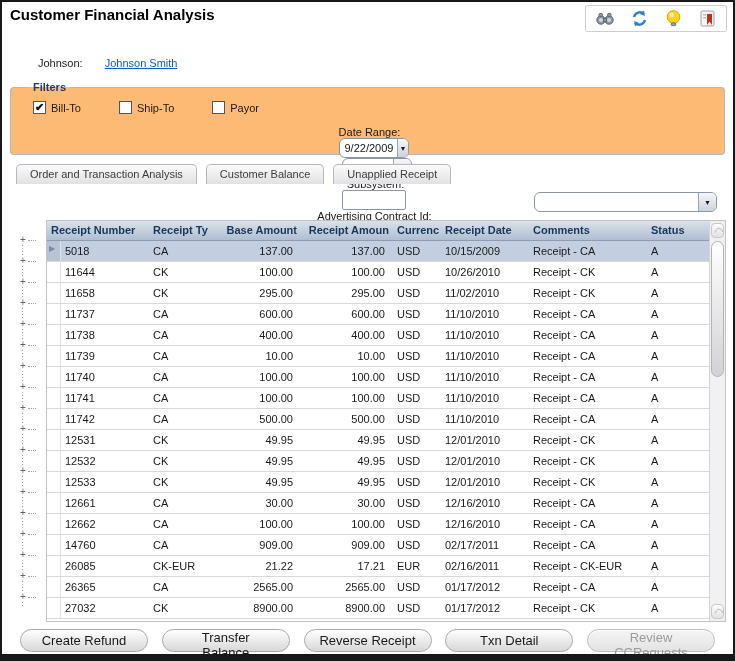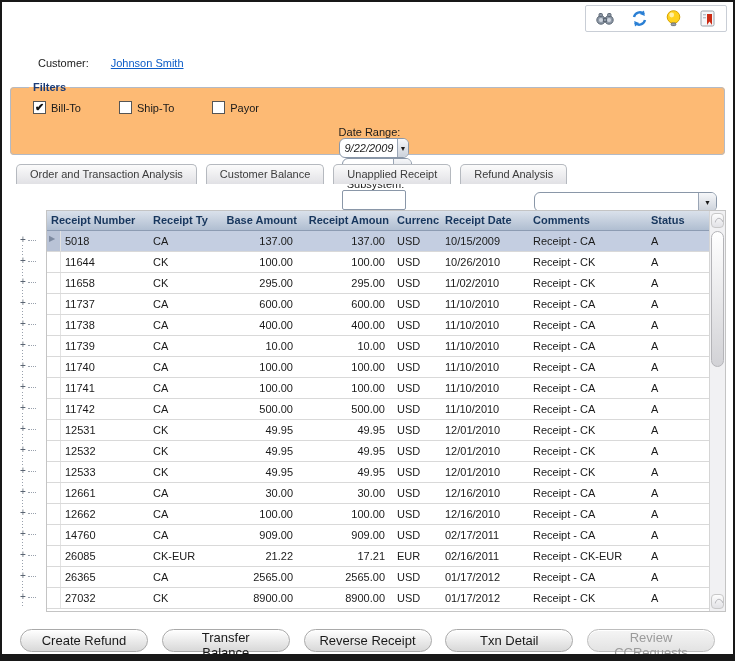--- a/index.html
+++ b/index.html
@@ -23,21 +23,21 @@
     border:1px solid #b3bac6; border-radius:4px; background:#fdba74; padding:0 10px; }
   .filters legend{ margin-left:8px; padding:0 4px; font-weight:bold; color:#1a3c78; }
   .cb-row{ display:flex; align-items:center; margin-top:8px; margin-left:12px; }
   .cb-item{ display:flex; align-items:center; margin-right:38px; cursor:pointer; }
   .cb-box{ width:13px; height:13px; border:1px solid #555; background:#fff; margin-right:5px;
     display:flex; align-items:center; justify-content:center; font-size:11px; font-weight:bold; color:#111;
     line-height:11px; }
   .cb-box span{ visibility:hidden; }
   .cb-item.checked .cb-box span{ visibility:visible; }
   .ctrl-row{ display:flex; align-items:center; margin-top:12px; margin-left:12px;flex-direction:column; }
-  .combo{ height:20px; border:1px solid #8a97a8; border-radius:6px; background:#fff; display:flex; overflow:hidden;font-style:italic; }
+  .combo{ height:20px; border:1px solid #8a97a8; border-radius:6px; background:#fff; display:flex; overflow:hidden; }
   .combo .val{ flex:1; padding:3px 4px 0 5px; }
   .combo .btn{ width:18px; background:linear-gradient(#f6f7f9,#ccd2db); border-left:1px solid #9aa5b5;
     display:flex; align-items:center; justify-content:center; font-size:7px; color:#1a1a1a; cursor:pointer;
     border-radius:0 2px 2px 0; }
   .tinput{ height:20px; border:1px solid #8a97a8; border-radius:2px; background:#fff; padding:0 4px;
     font-family:inherit; font-size:11px; }
   .pill-btn{ height:22px; padding:0 14px; border:1px solid #a9a9a9; border-radius:12px;
     background:linear-gradient(#ffffff,#d8d8d8); box-shadow:inset 0 1px 0 #fff;
     font-family:inherit; font-size:13px; color:#1a1a1a; cursor:pointer; }
   .pill-btn.disabled{ color:#9b9b9b; border-color:#bdbdbd; background:linear-gradient(#f5f5f5,#e3e3e3); cursor:default; }
@@ -55,21 +55,21 @@
 
   
   .tree-col{ position:absolute; left:17px; top:236px; width:26px; }
   .tree-col::before{ content:''; position:absolute; left:3px; top:4px; bottom:10px; width:1px;
     background-image:repeating-linear-gradient(#98a0ac 0 1px, transparent 1px 3px); }
   .tree-cell{ height:21px; position:relative; color:#5a6472; font-size:10px; cursor:pointer; }
   .tree-cell .plus{ position:absolute; left:0; top:-4px; background:#fff; padding:0 1px; }
   .tree-cell::after{ content:''; position:absolute; left:9px; top:2px; width:8px; border-top:1px dotted #98a0ac; }
 
   
-  .grid{ position:absolute; left:44px; top:208px; width:680px; height:402px;
+  .grid{ position:absolute; left:44px; top:218px; width:680px; height:402px;
     border:1px solid #c4c4c4; background:#fff; display:flex; }
   .gmain{ width:662px; }
   .ghead{ height:20px; display:flex; background:linear-gradient(#dae1eb,#b0bed1);
     border-bottom:1px solid #8d9cb3; color:#17365D; font-weight:bold; }
   .ghead .hc{ padding:3px 4px 0 4px; overflow:hidden; white-space:nowrap; }
   .grid-row{ height:21px; display:flex; border-bottom:1px solid #d9d9d9; background:#fff; cursor:pointer; }
   .grid-row.selected{ background:#c4cee1; }
   .grid-row.selected .ind{ background:#b9c3d6; color:#7d8aa0; }
   .cell{ padding:4px 4px 0 4px; overflow:hidden; white-space:nowrap; }
   .ind{ width:14px; padding:3px 0 0 2px; font-size:8px; color:transparent; border-right:1px solid #e2e2e2; }
@@ -90,20 +90,21 @@
 
   
   .footer{ position:absolute; left:18px; right:18px; top:627px; display:flex; justify-content:space-between; }
   .footer .pill-btn{ width:128px; height:23px; }
 </style>
 </head>
 <body>
 
 <div class="window">
 
+  <div class="page-title">Customer Financial Analysis</div>
 
   <div class="icon-toolbar">
     <span class="tb-icon">
       <svg width="18" height="14" viewBox="0 0 18 14">
         <circle cx="5" cy="8" r="4.2" fill="#8d98a6" stroke="#5d6875"></circle>
         <circle cx="13" cy="8" r="4.2" fill="#8d98a6" stroke="#5d6875"></circle>
         <circle cx="5" cy="8" r="2" fill="#cfd6df"></circle>
         <circle cx="13" cy="8" r="2" fill="#cfd6df"></circle>
         <rect x="7.5" y="6.5" width="3" height="3" fill="#8d98a6" stroke="#5d6875"></rect>
         <rect x="3" y="1.5" width="3.4" height="3" rx="1" fill="#8d98a6" stroke="#5d6875"></rect>
@@ -130,21 +131,21 @@
         <rect x="1" y="1" width="13" height="15" rx="1.5" fill="#f5f6f8" stroke="#9aa0a8"></rect>
         <rect x="7" y="4" width="5" height="11" fill="#cc2b14"></rect>
         <polygon points="7,15 12,15 9.5,11.5" fill="#f5f6f8"></polygon>
         <rect x="3" y="4" width="3" height="1.4" fill="#b9bec6"></rect>
         <rect x="3" y="7" width="3" height="1.4" fill="#b9bec6"></rect>
       </svg>
     </span>
   </div>
 
   <div class="customer-row">
-    <span>Customer:</span>
+    <span>Johnson:</span>
     <a class="cust-link">Johnson Smith</a>
   </div>
 
   <fieldset class="filters">
     <legend>Filters</legend>
     <div class="cb-row">
       <label class="cb-item checked">
         <span class="cb-box">
             <span>✔</span>
           </span>
@@ -178,21 +179,20 @@
       <span style="margin-left:12px; margin-right:10px;">Advertising Contract Id:</span>
       <input class="tinput" style="width: 60px;" value="">
       <button class="pill-btn" style="margin-left:auto; margin-right:2px;">Redisplay Info</button>
     </div>
   </fieldset>
 
   <div class="tabs">
     <div class="tab">Order and Transaction Analysis</div>
     <div class="tab">Customer Balance</div>
     <div class="tab">Unapplied Receipt</div>
-    <div class="tab">Refund Analysis</div>
   </div>
 
   <span class="receipt-from-label">Receipt from</span>
   <div class="combo receipt-from-combo">
     <span class="val"></span>
     <span class="btn">▼</span>
   </div>
 
   <div class="tree-col">
       <div class="tree-cell">

